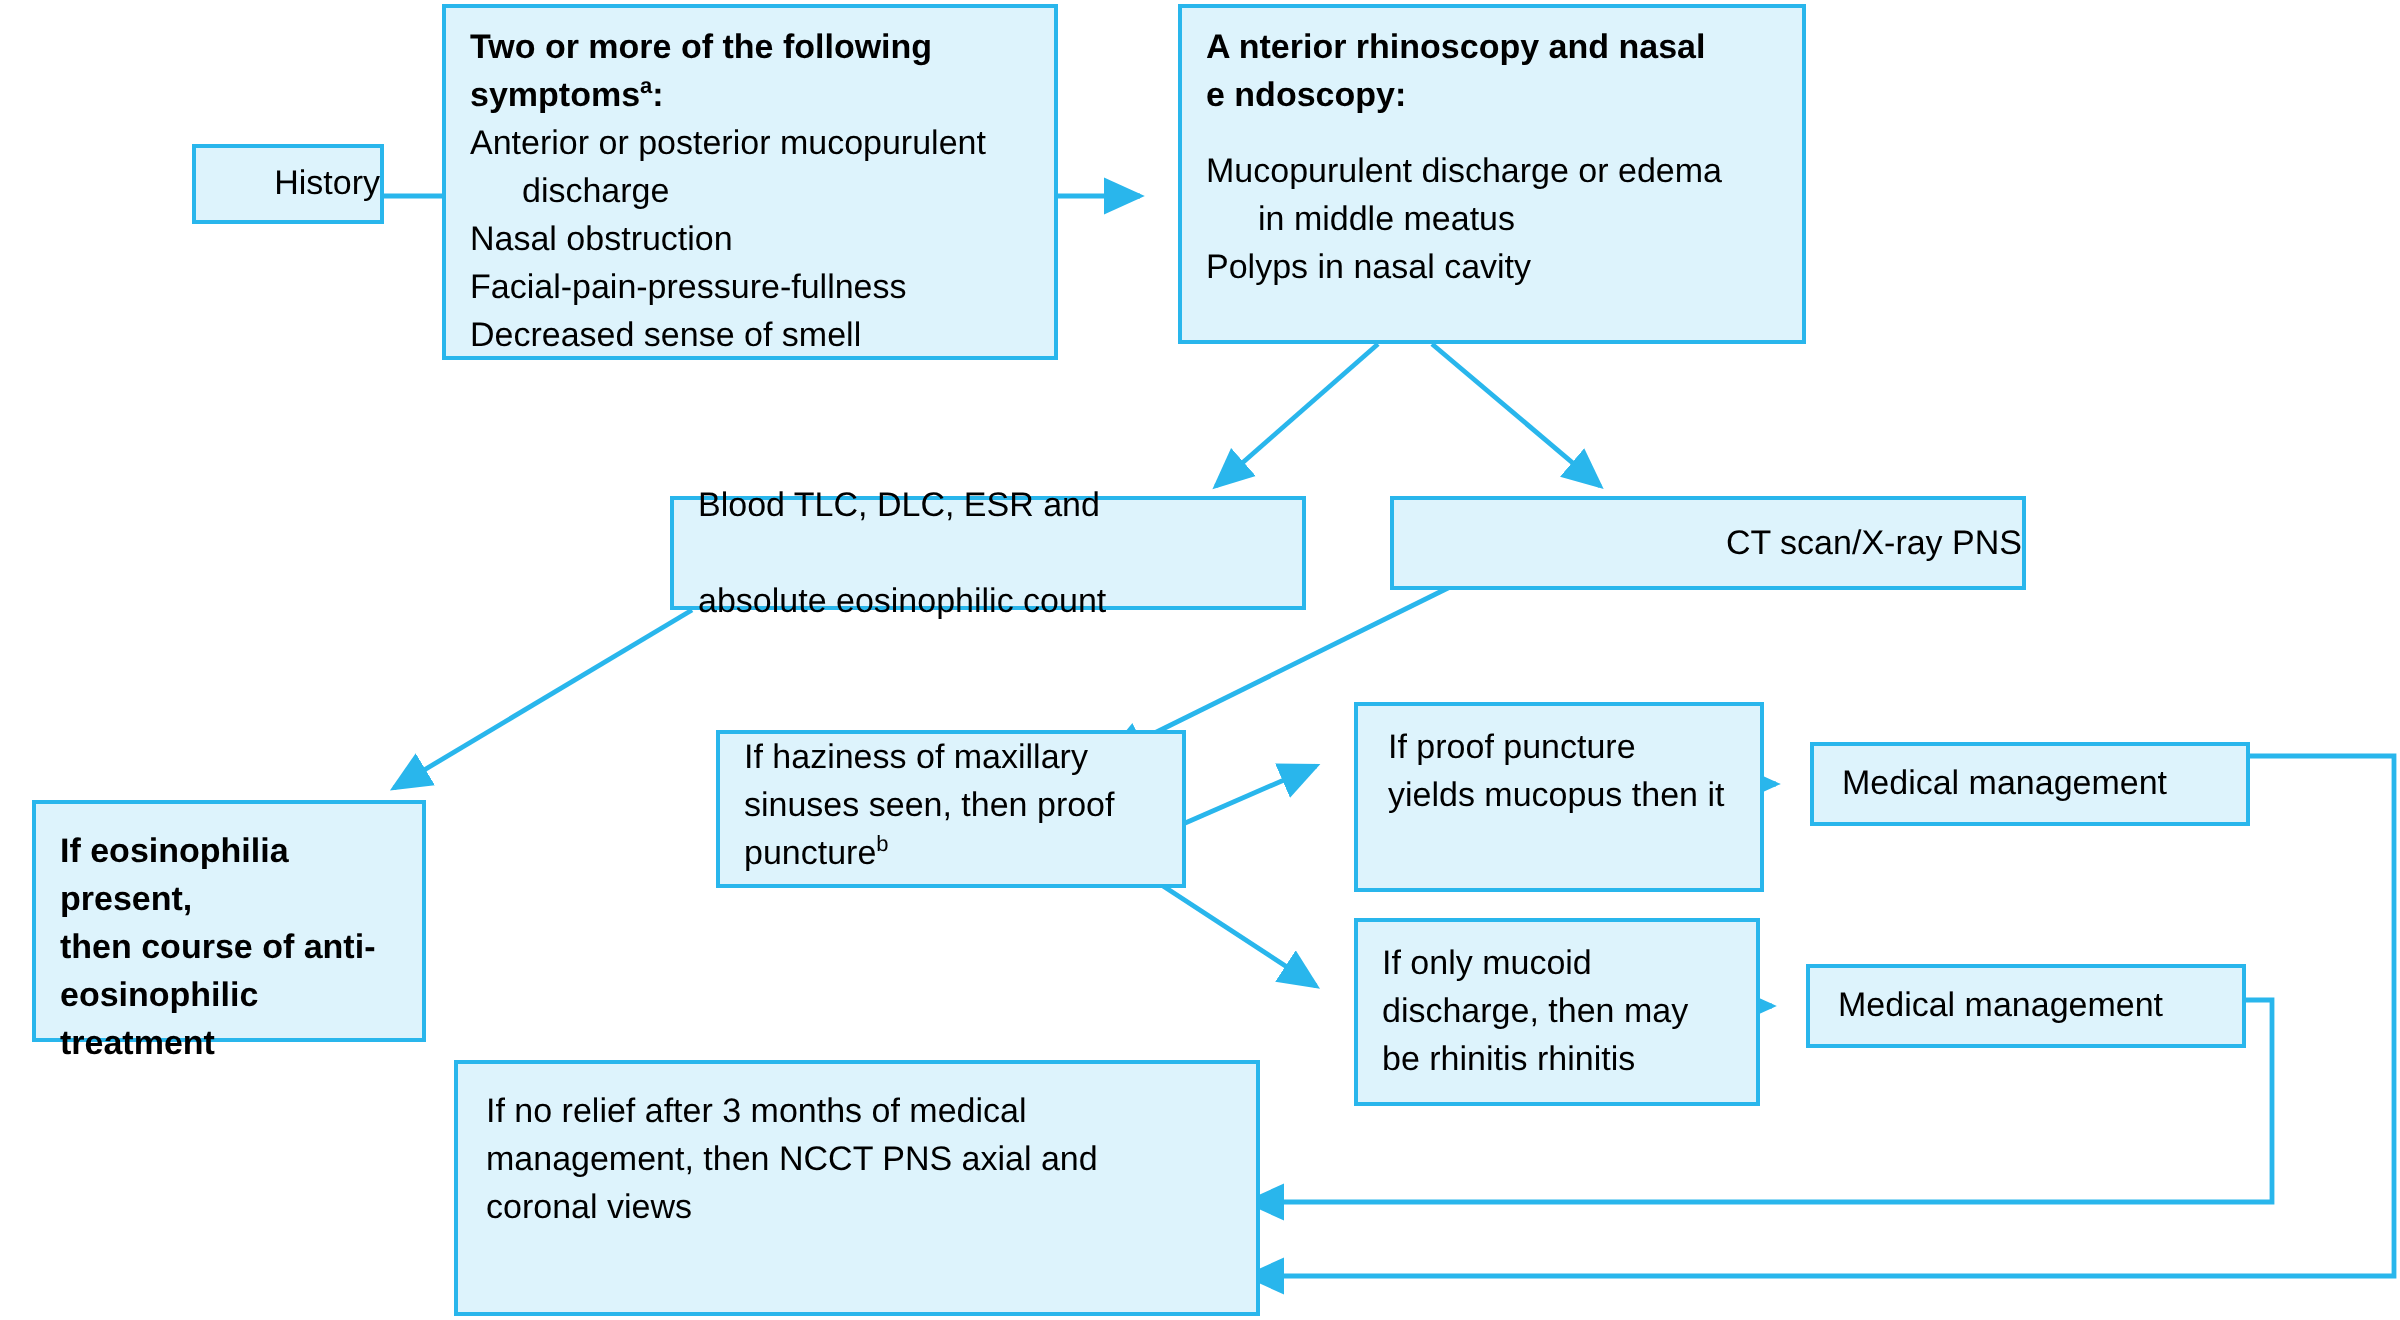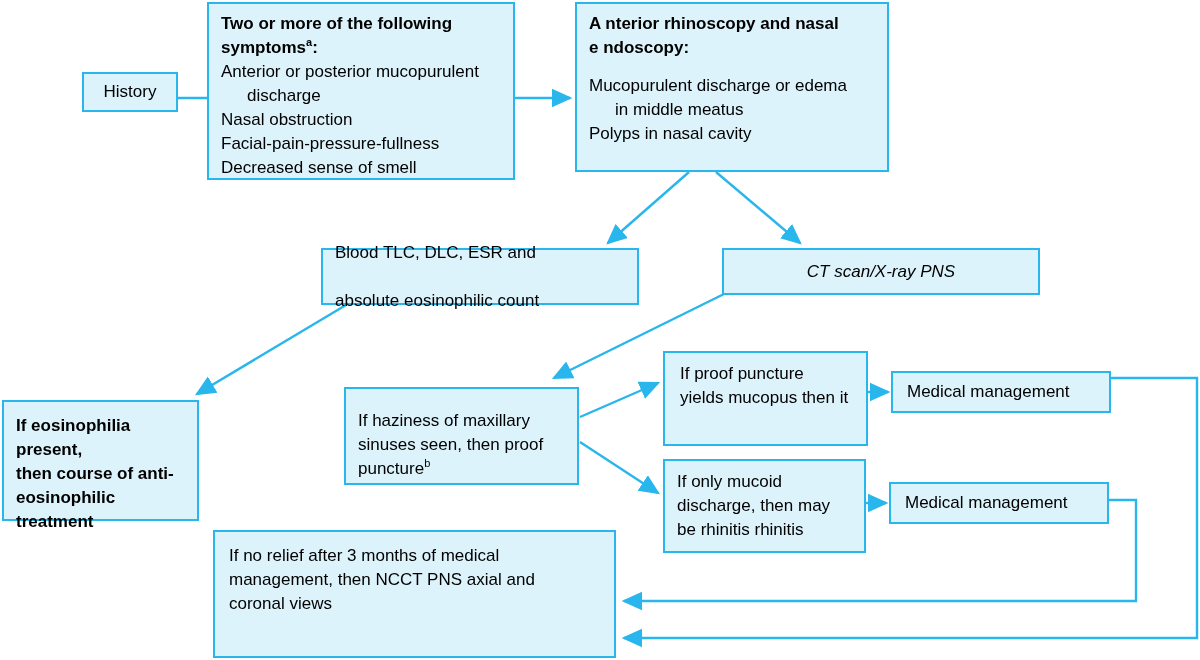--- a/index.html
+++ b/index.html
@@ -28,39 +28,40 @@
   .node {
     position: absolute;
     box-sizing: border-box;
     background: #ddf3fc;
     border: 2px solid #29b6ec;
     color: #000000;
     font-size: 17px;
     line-height: 24px;
     padding: 8px 10px 8px 12px;
     z-index: 2;
+    margin-left: 14px;
   }
   .node .ttl {
     font-weight: bold;
     display: block;
   }
   .node .ln {
     display: block;
     white-space: pre-wrap;
   }
   .node .ind {
     display: block;
     padding-left: 26px;
   }
   .node .gap {
     display: block;
     height: 14px;
   }
   .center {
-    text-align: center;
+    text-align: right;
   }
   .vcenter {
     display: flex;
     flex-direction: column;
     justify-content: center;
   }
   sup {
     font-size: 11px;
     line-height: 0;
     vertical-align: super;
@@ -143,31 +144,31 @@
     <span class="ln">Mucopurulent discharge or edema</span>
     <span class="ind">in middle meatus</span>
     <span class="ln">Polyps in nasal cavity</span>
   </div>
 
   <div class="node vcenter" style="left:321px; top:248px; width:318px; height:57px;gap:24px;">
     <span class="ln">Blood TLC, DLC, ESR and</span>
     <span class="ln">absolute eosinophilic count</span>
   </div>
 
-  <div class="node vcenter center" style="left:722px; top:248px; width:318px; height:47px; padding:12px;font-style:italic;">
+  <div class="node vcenter center" style="left:681px; top:248px; width:318px; height:47px; padding:0;">
     <span class="ln">CT scan/X-ray PNS</span>
   </div>
 
   <div class="node" style="left:2px; top:400px; width:197px; height:121px; padding-top:12px;font-weight:bold;">
     <span class="ln">If eosinophilia present,</span>
     <span class="ln">then course of anti-</span>
     <span class="ln">eosinophilic treatment</span>
   </div>
 
-  <div class="node" style="left:344px; top:387px; width:235px; height:98px; padding-top:20px;">
+  <div class="node" style="left:344px; top:365px; width:235px; height:79px; padding-top:0;">
     <span class="ln">If haziness of maxillary</span>
     <span class="ln">sinuses seen, then proof</span>
     <span class="ln"><span>puncture</span><sup>b</sup></span>
   </div>
 
   <div class="node" style="left:663px; top:351px; width:205px; height:95px; padding-top:9px;padding-left:15px;">
     <span class="ln">If proof puncture</span>
     <span class="ln">yields mucopus then it</span>
   </div>
 

